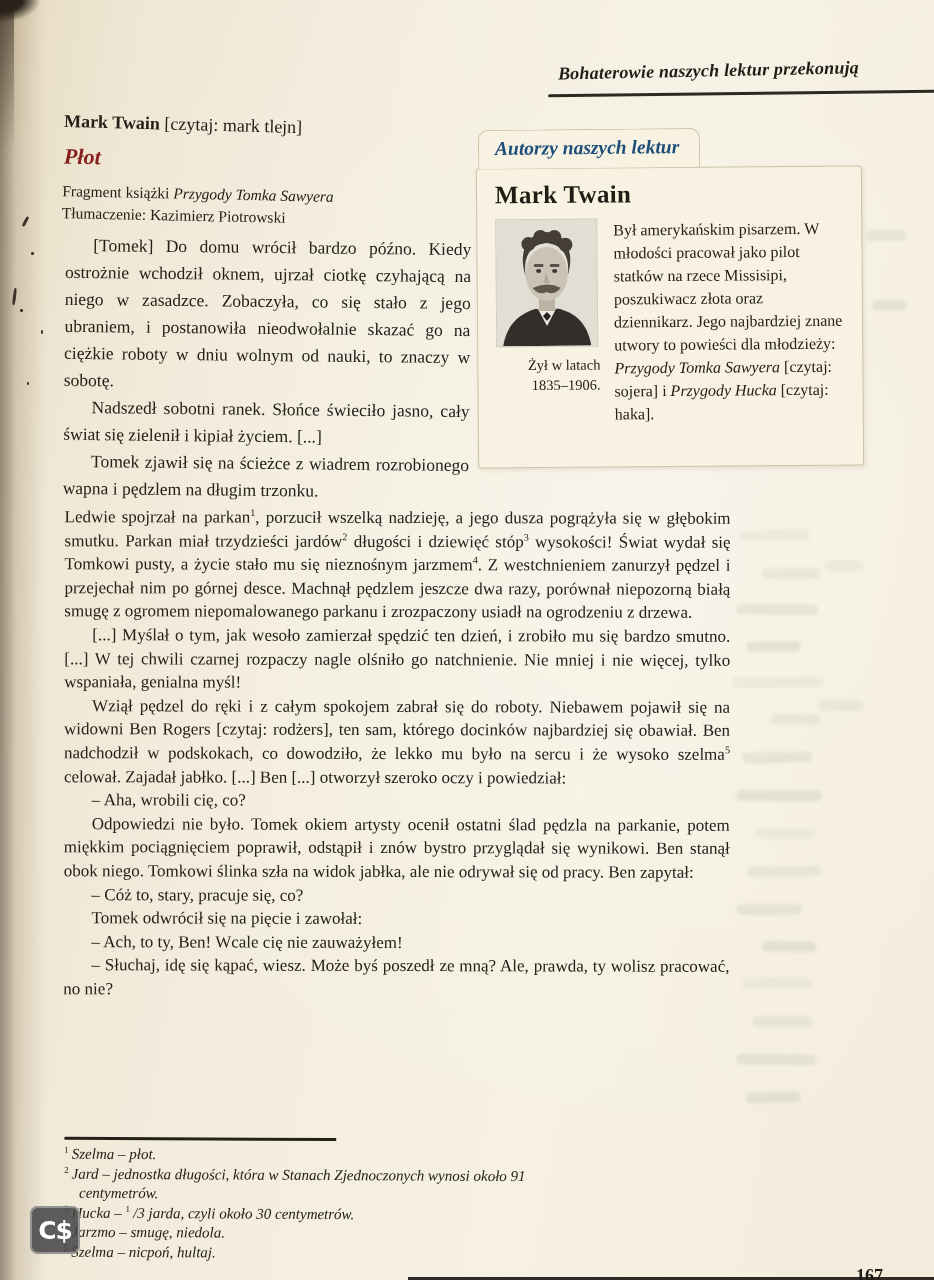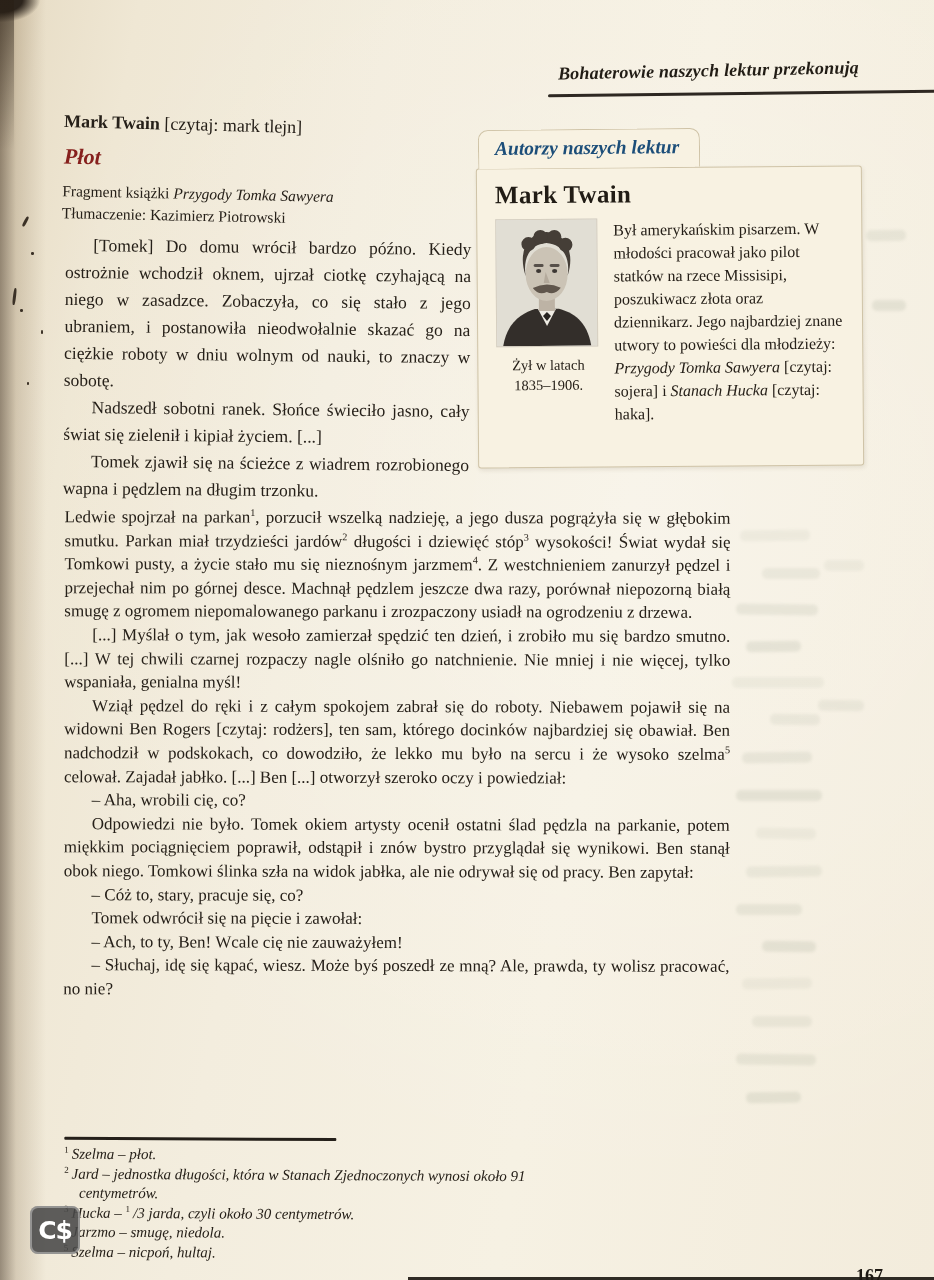--- a/index.html
+++ b/index.html
@@ -46,21 +46,21 @@
     font-size:19.5px;font-weight:bold;font-style:italic;color:#1c4e79;
     transform:rotate(-0.6deg);z-index:3;box-shadow:0 1px 0 #f8f2e2 inset;}
   .infobox{position:absolute;left:477px;top:167px;width:386px;height:300px;
     background:#f8f2e2;border:1.5px solid #cfc3a7;border-radius:3px;
     transform:rotate(-0.45deg);z-index:2;padding:12px 18px 14px 18px;box-sizing:border-box;
     box-shadow:1px 2px 4px rgba(90,70,40,.12);}
   .infobox h2{margin:0 0 10px 0;font-size:25px;letter-spacing:.3px;color:#211c15;}
   .infobox-content{display:flex;}
   .photo-col{width:112px;flex:0 0 112px;}
   .portrait{width:100px;height:126px;display:block;border:1px solid #d6cfc0;background:#e5e2da;}
-  .photo-caption{font-size:14.5px;line-height:20px;text-align:center;width:104px;margin-top:8px;}
+  .photo-caption{font-size:14.5px;line-height:20px;text-align:right;width:104px;margin-top:8px;}
   .bio{flex:1;font-size:16px;line-height:23px;padding-left:6px;}
   
   .footnotes{position:absolute;left:64px;top:1138px;width:512px;transform:rotate(0.3deg);}
   .fn-rule{width:272px;height:3px;background:#25201a;margin-bottom:5px;border-radius:1px;}
   .fn{font-size:15px;font-style:italic;line-height:19.5px;padding-left:15px;text-indent:-15px;}
   .fn sup{font-style:normal;margin-right:3px;}
   
   .watermark{position:absolute;left:30px;top:1206px;display:flex;align-items:center;z-index:10;}
   .cs-logo{width:50px;height:48px;border-radius:8px;background:rgba(72,72,72,.88);
     color:#fff;font-family:"DejaVu Sans","Liberation Sans",sans-serif;font-weight:bold;font-size:25px;
@@ -160,21 +160,21 @@
           <ellipse cx="58" cy="51" rx="2.6" ry="2" fill="#3d3834"></ellipse>
           <path d="M49,52 L47,63 L53,63 Z" fill="#b4aa9c"></path>
           <path d="M36,68 Q50,61 64,68 Q58,76 50,72 Q42,76 36,68 Z" fill="#60564c"></path>
           <path d="M33,70 Q50,79 67,70 L67,74 Q50,84 33,74 Z" fill="#8d8districts2" opacity="0"></path>
         </svg>
         <div class="photo-caption">
           <div>Żył w latach</div>
           <div>1835–1906.</div>
         </div>
       </div>
-      <div class="bio">Był amerykańskim pisarzem. W młodości pracował jako pilot statków na rzece Missisipi, poszukiwacz złota oraz dziennikarz. Jego najbardziej znane utwory to powieści dla młodzieży: <i>Przygody Tomka Sawyera</i> [czytaj: sojera] i <i>Stanach Hucka</i> [czytaj: haka].</div>
+      <div class="bio">Był amerykańskim pisarzem. W młodości pracował jako pilot statków na rzece Missisipi, poszukiwacz złota oraz dziennikarz. Jego najbardziej znane utwory to powieści dla młodzieży: <i>Przygody Tomka Sawyera</i> [czytaj: sojera] i <i>Przygody Hucka</i> [czytaj: haka].</div>
     </div>
   </div>
 
   <div class="footnotes">
     <div class="fn-rule"></div>
     <div id="fn-list">
         <div class="fn"><sup>1</sup><i>Szelma – płot.</i></div>
         <div class="fn"><sup>2</sup><i>Jard – jednostka długości, która w Stanach Zjednoczonych wynosi około 91 centymetrów.</i></div>
         <div class="fn"><sup>3</sup><i>Hucka – </i><sup>1</sup><i>/3 jarda, czyli około 30 centymetrów.</i></div>
         <div class="fn"><sup>4</sup><i>Jarzmo – smugę, niedola.</i></div>

